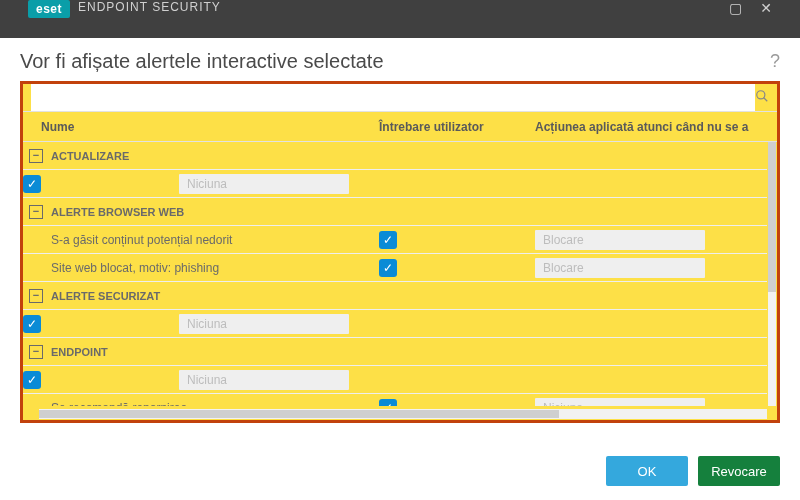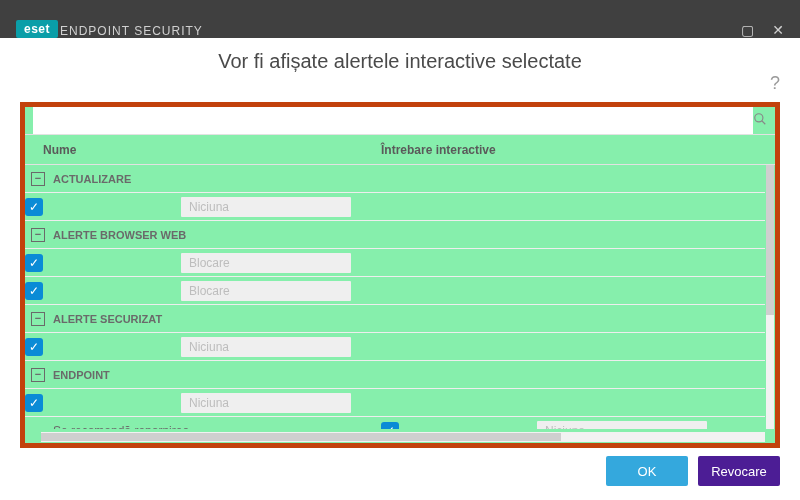--- a/index.html
+++ b/index.html
@@ -1,28 +1,28 @@
 <!DOCTYPE html>
 <html><head>
 <meta charset="utf-8">
 <style>
 * { box-sizing: border-box; margin: 0; padding: 0; font-family: "Segoe UI", Arial, sans-serif; }
 body { width: 800px; height: 500px; background: #fff; overflow: hidden; }
 
-.titlebar { height: 38px; background: #404040; color: #fff; display: flex; align-items: flex-end; padding: 0 16px; }
+.titlebar { height: 38px; background: #404040; color: #fff; display: flex; align-items: flex-start; padding: 0 28px; }
 .titlebar .brand { background: #0a9ea8; color: #fff; font-weight: 700; font-size: 12px; padding: 2px 8px; border-radius: 2px; letter-spacing: 0.5px; }
-.titlebar .product { margin-left: 2px; font-size: 12px; letter-spacing: 1px; color: #d0d0d0; }
+.titlebar .product { margin-left: 8px; font-size: 12px; letter-spacing: 1px; color: #d0d0d0; }
 .titlebar .win-controls { margin-left: auto; display: flex; gap: 18px; }
 .titlebar .win-controls span { font-size: 14px; color: #d0d0d0; cursor: pointer; }
 
-.header { display: flex; align-items: center; padding: 12px 20px 8px 20px; flex-direction: column; }
+.header { display: flex; align-items: center; padding: 12px 20px 8px 20px; }
 .header h1 { font-size: 20px; font-weight: 400; color: #4a4a4a; }
 .header .help { margin-left: auto; color: #9a9a9a; font-size: 18px; cursor: pointer; }
 
-.panel { margin: 0 20px 8px 20px; border: 5px solid #c2410c; background: #86efac; }
+.panel { margin: 0 20px 8px 20px; border: 3px solid #c2410c; background: #fde047; }
 
 .searchbar { height: 28px; border-bottom: 1px solid #e2e2e2; display: flex; align-items: center; padding: 0 8px; }
 .searchbar input { flex: 1; border: none; outline: none; font-size: 12px; height: 100%; }
 .searchbar .search-icon { color: #888; font-size: 14px; }
 
 .cols { display: flex; height: 30px; border-bottom: 1px solid #e2e2e2; font-size: 12px; color: #5a5a5a; font-weight: 600; }
 .col-name { flex: 0 0 356px; padding-left: 18px; display: flex; align-items: center; }
 .col-ask  { flex: 0 0 156px; display: flex; align-items: center; }
 .col-act  { flex: 1; display: flex; align-items: center; overflow: hidden; white-space: nowrap; text-overflow: ellipsis; }
 
@@ -40,21 +40,21 @@
 .row .c-name { flex: 0 0 356px; padding-left: 28px; }
 .row .c-ask  { flex: 0 0 156px; }
 .row .c-act  { flex: 1; padding-right: 14px; }
 
 .check { width: 18px; height: 18px; background: #0a8bd6; border-radius: 3px; display: inline-flex; align-items: center; justify-content: center; color: #fff; font-size: 12px; cursor: pointer; }
 .actbox { background: #efefef; color: #bdbdbd; font-size: 12px; padding: 3px 8px; border-radius: 1px; display: inline-block; min-width: 170px; }
 
 .footer { position: absolute; bottom: 14px; right: 20px; display: flex; gap: 10px; }
 .btn { min-width: 82px; height: 30px; border: none; border-radius: 2px; font-size: 13px; color: #fff; cursor: pointer; }
 .btn-ok { background: #34a8dd; }
-.btn-cancel { background: #4c1d95; }
+.btn-cancel { background: #15803d; }
 </style>
 </head>
 <body>
 
 <div class="titlebar">
   <span class="brand">eset</span>
   <span class="product">ENDPOINT SECURITY</span>
   <div class="win-controls">
     <span>▢</span>
     <span>✕</span>
@@ -72,42 +72,45 @@
     <span class="search-icon">
       <svg width="14" height="14" viewBox="0 0 24 24" fill="none" stroke="#888" stroke-width="2">
           <circle cx="10" cy="10" r="7"></circle>
           <line x1="15" y1="15" x2="21" y2="21"></line>
         </svg>
     </span>
   </div>
 
   <div class="cols">
     <div class="col-name">Nume</div>
-    <div class="col-ask">Întrebare interactive</div>
+    <div class="col-ask">Întrebare utilizator</div>
+    <div class="col-act">Acțiunea aplicată atunci când nu se a</div>
   </div>
 
   <div class="scroll-area">
     <div class="rows-wrap" id="rows">
         <div class="group">
           <span class="collapse">−</span>
           <span>ACTUALIZARE</span>
         </div>
         <div class="row">
       <div class="c-ask"><span class="check">✓</span></div>
       <div class="c-act"><span class="actbox">Niciuna</span></div>
         </div>
         <div class="group">
           <span class="collapse">−</span>
           <span>ALERTE BROWSER WEB</span>
         </div>
         <div class="row">
+      <div class="c-name">S-a găsit conținut potențial nedorit</div>
       <div class="c-ask"><span class="check">✓</span></div>
       <div class="c-act"><span class="actbox">Blocare</span></div>
         </div>
         <div class="row">
+      <div class="c-name">Site web blocat, motiv: phishing</div>
       <div class="c-ask"><span class="check">✓</span></div>
       <div class="c-act"><span class="actbox">Blocare</span></div>
         </div>
         <div class="group">
           <span class="collapse">−</span>
           <span>ALERTE SECURIZAT</span>
         </div>
         <div class="row">
       <div class="c-ask"><span class="check">✓</span></div>
       <div class="c-act"><span class="actbox">Niciuna</span></div>

